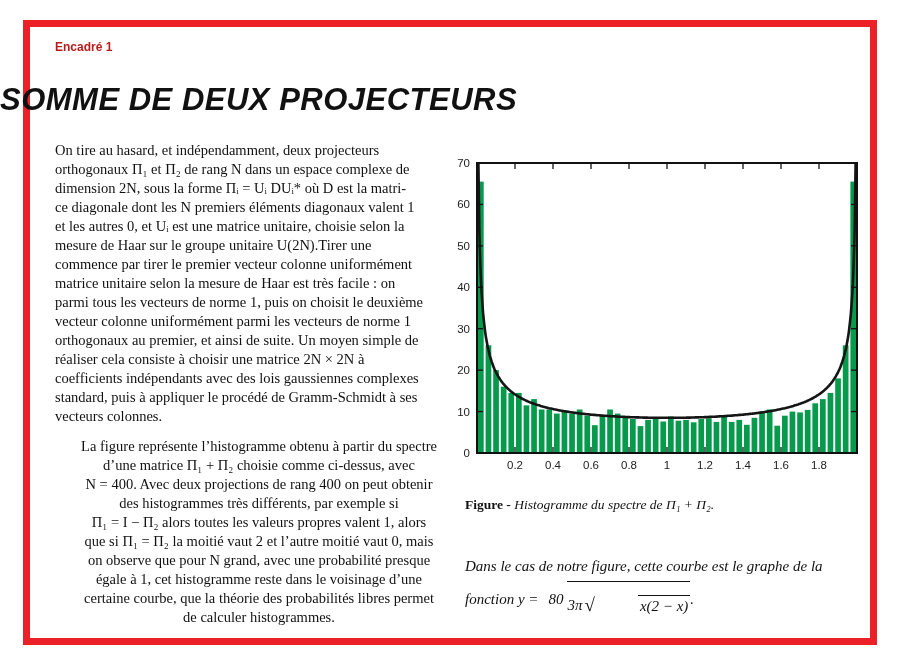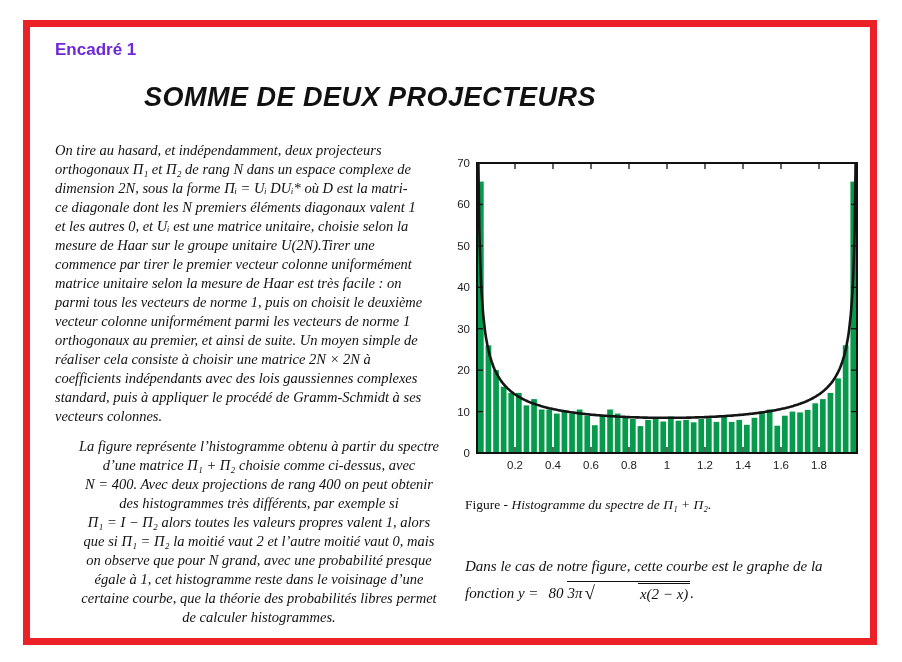--- a/index.html
+++ b/index.html
@@ -1,33 +1,33 @@
 <!DOCTYPE html>
 <html><head>
 <meta charset="utf-8">
 <style>
   html,body{margin:0;padding:0;background:#fff;}
   body{width:902px;height:662px;position:relative;font-family:"Liberation Serif","DejaVu Serif",serif;color:#111;overflow:hidden;}
   .red-frame{position:absolute;left:23px;top:20px;width:840px;height:611px;border:7px solid #ec2127;}
-  .encadre-label{position:absolute;left:55px;top:40px;font-family:"Liberation Sans","DejaVu Sans",sans-serif;font-weight:bold;font-size:17px;color:#6d28d9;}
-  .page-title{position:absolute;left:0;top:82px;width:740px;margin:0;text-align:center;font-family:"Liberation Sans","DejaVu Sans",sans-serif;font-weight:bold;font-style:italic;font-size:27px;letter-spacing:.5px;color:#111;}
-  .left-col{position:absolute;left:55px;top:141px;width:408px;font-style:italic;font-size:14.5px;line-height:19px;}
+  .encadre-label{position:absolute;left:55px;top:40px;font-family:"Liberation Sans","DejaVu Sans",sans-serif;font-weight:bold;font-size:12px;color:#b91c1c;}
+  .page-title{position:absolute;left:0;top:82px;width:740px;margin:0;text-align:left;font-family:"Liberation Sans","DejaVu Sans",sans-serif;font-weight:bold;font-style:italic;font-size:31px;letter-spacing:.5px;color:#111;}
+  .left-col{position:absolute;left:55px;top:141px;width:408px;font-size:14.5px;line-height:19px;}
   .para div{white-space:nowrap;}
   .para + .para{margin-top:11px;text-align:center;}
   .chart{position:absolute;left:455px;top:153px;width:430px;height:330px;}
   .chart svg{display:block;}
   .chart text{font-family:"Liberation Sans","DejaVu Sans",sans-serif;font-size:11.5px;fill:#222;}
   .caption{position:absolute;left:465px;top:497px;font-size:13.5px;width:400px;}
-  .cap-bold{font-weight:normal;}
+  .cap-bold{font-weight:bold;}
   .cap-italic{font-style:italic;}
   .bottom-text{position:absolute;left:465px;top:556px;width:405px;font-style:italic;font-size:15px;line-height:20px;}
   .formula-row{display:flex;align-items:center;margin-top:5px;text-align:center;}
   .frac{display:inline-flex;flex-direction:row;align-items:center;margin-left:6px;}
   .frac .num{padding:0 4px;}
-  .frac .den{border-top:1.5px solid #111;padding-top:1px;display:flex;align-items:flex-start;}
+  .frac .den{border-top:1.5px solid #111;padding-top:13px;display:flex;align-items:flex-start;}
   .sqrt{display:inline-flex;align-items:flex-start;margin-left:2px;}
   .rad-sign{font-style:normal;font-size:19px;line-height:1.05;margin-right:-1px;}
   .radicand{border-top:1.3px solid #111;padding:0 2px;margin-left:44px;}
 </style>
 </head>
 <body>
 
 <div>
   <div class="red-frame"></div>
 

